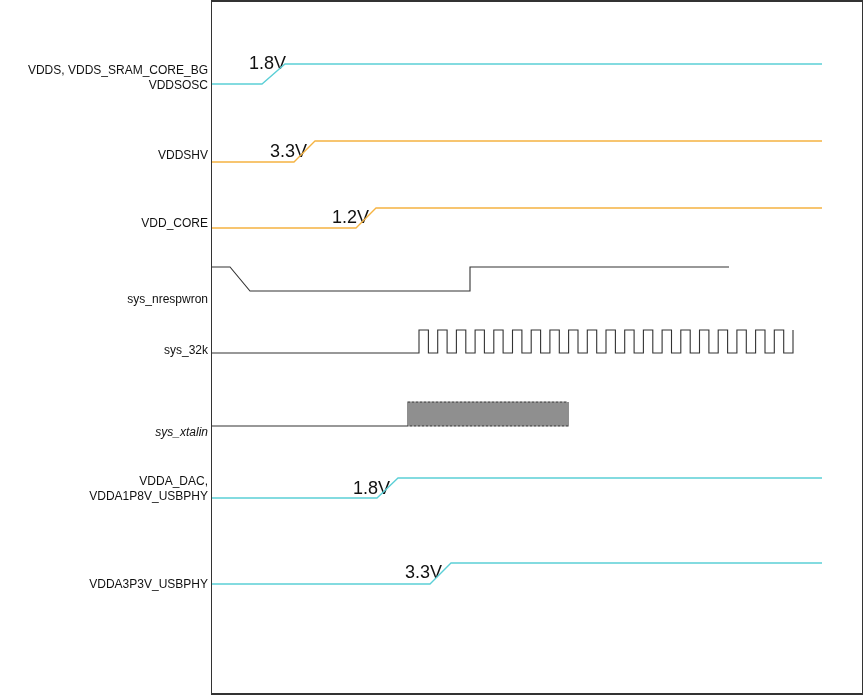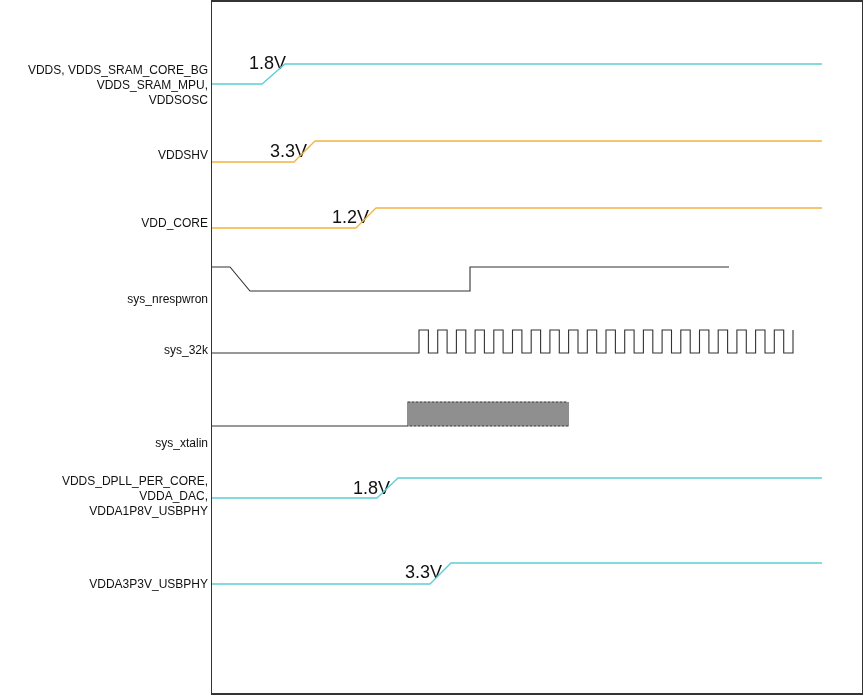--- a/index.html
+++ b/index.html
@@ -11,40 +11,38 @@
     .vlabel { position: absolute; font-size: 18px; line-height: 14px; white-space: nowrap; }
     svg.waves { position: absolute; left: 0; top: 0; }
   </style>
 </head>
 <body>
 
 <div class="frame"></div>
 
 <div class="label" style="top:63px;">
   <div>VDDS, VDDS_SRAM_CORE_BG</div>
-  <div>VDDS_SRAM_MPU,</div>
   <div>VDDSOSC</div>
 </div>
 <div class="label" style="top:148px;">
   <div>VDDSHV</div>
 </div>
 <div class="label" style="top:216px;">
   <div>VDD_CORE</div>
 </div>
 <div class="label" style="top:279px;margin-top:13px;">
   <div>sys_nrespwron</div>
 </div>
 <div class="label" style="top:343px;text-align:right;">
   <div>sys_32k</div>
 </div>
-<div class="label" style="top:436px;">
+<div class="label" style="top:425px;font-style:italic;">
   <div>sys_xtalin</div>
 </div>
 <div class="label" style="top:474px;">
-  <div>VDDS_DPLL_PER_CORE,</div>
   <div>VDDA_DAC,</div>
   <div>VDDA1P8V_USBPHY</div>
 </div>
 <div class="label" style="top:577px;margin-left:48px;">
   <div>VDDA3P3V_USBPHY</div>
 </div>
 
 <div class="vlabel" style="left:249px; top:56px;">1.8V</div>
 <div class="vlabel" style="left:270px; top:144px;">3.3V</div>
 <div class="vlabel" style="left:332px; top:210px;text-align:center;">1.2V</div>

